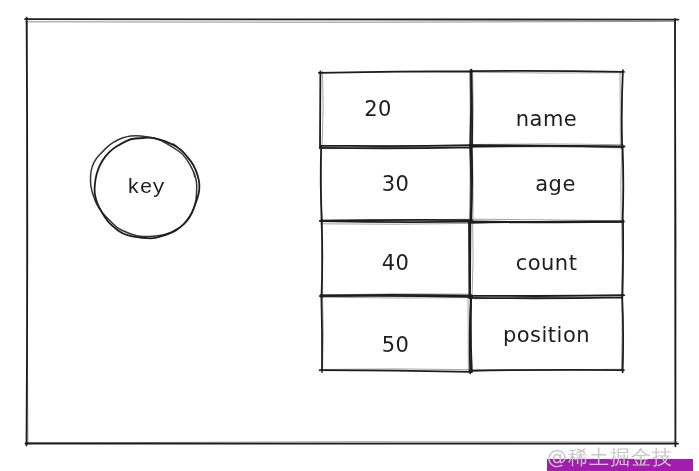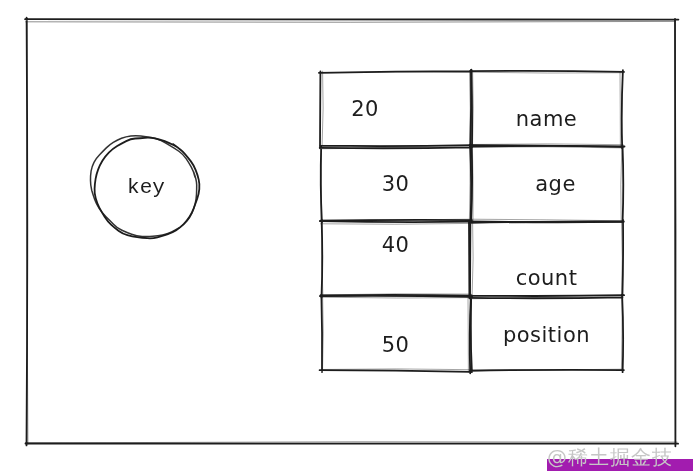--- a/index.html
+++ b/index.html
@@ -80,27 +80,27 @@
       <path d="M 319.9 296.1 Q 396.9 295.2 472.0 296.9 M 470.9 295.1 Q 469.0 334.9 470.2 373.3 M 470.9 371.8 Q 396.1 370.6 319.6 370.2 M 322.0 372.0 Q 322.4 333.1 321.4 294.6 " fill="none" stroke="#1d1d1d" stroke-width="1.8" stroke-linecap="round" stroke-linejoin="round"></path>
       <path d="M 321.1 297.2 Q 396.6 298.6 471.4 297.6 M 468.0 296.9 Q 468.3 333.4 468.4 372.3 M 471.1 369.7 Q 396.8 368.2 321.5 369.5 M 322.5 371.4 Q 324.0 333.0 322.6 295.7 " fill="none" stroke="#1d1d1d" stroke-width="1" stroke-linecap="round" stroke-linejoin="round" opacity="0.4"></path>
       <path d="M 469.7 297.8 Q 545.2 298.9 622.5 297.4 M 622.1 294.7 Q 623.9 332.7 622.6 372.2 M 623.9 370.1 Q 547.9 369.2 470.0 370.9 M 471.9 372.1 Q 470.0 334.9 471.2 296.3 " fill="none" stroke="#1d1d1d" stroke-width="1.8" stroke-linecap="round" stroke-linejoin="round"></path>
       <path d="M 469.9 298.8 Q 547.1 297.6 622.6 297.2 M 622.0 296.0 Q 622.4 333.1 621.4 370.6 M 623.1 369.2 Q 547.6 370.6 471.4 369.6 M 471.0 371.9 Q 471.3 333.4 471.4 297.3 " fill="none" stroke="#1d1d1d" stroke-width="1" stroke-linecap="round" stroke-linejoin="round" opacity="0.4"></path>
       <path d="M 172.9 144.1 Q 181.5 150.1 184.8 153.8 Q 188.1 157.6 190.9 161.4 Q 193.8 165.3 195.7 170.1 Q 197.6 174.8 198.7 179.6 Q 199.8 184.3 199.3 189.2 Q 198.9 194.0 197.2 198.8 Q 195.5 203.6 193.7 208.3 Q 192.0 213.0 189.5 216.7 Q 187.1 220.4 183.7 224.0 Q 180.3 227.6 176.2 230.2 Q 172.1 232.8 167.2 234.4 Q 162.4 236.0 157.4 237.3 Q 152.4 238.7 147.3 238.2 Q 142.3 237.8 137.2 237.1 Q 132.1 236.4 127.4 235.1 Q 122.7 233.9 118.8 231.0 Q 115.0 228.1 111.3 224.8 Q 107.6 221.4 104.6 216.7 Q 101.6 211.9 99.3 207.6 Q 97.0 203.2 95.7 198.3 Q 94.3 193.4 94.6 188.6 Q 94.8 183.7 95.6 178.9 Q 96.4 174.0 98.1 169.6 Q 99.8 165.1 102.4 160.8 Q 105.0 156.6 108.8 152.7 Q 112.7 148.8 117.2 146.1 Q 121.7 143.4 126.2 141.1 Q 130.6 138.8 135.2 138.5 Q 139.8 138.2 144.9 137.8 Q 149.9 137.4 155.0 138.3 Q 160.0 139.2 164.7 141.2 Q 169.4 143.1 173.9 145.3 Q 178.3 147.4 182.1 151.1" fill="none" stroke="#1d1d1d" stroke-width="1.8" stroke-linecap="round" stroke-linejoin="round"></path>
       <path d="M 193.6 171.8 Q 196.7 180.2 196.7 184.9 Q 196.7 189.6 196.5 194.4 Q 196.3 199.3 195.1 204.1 Q 193.9 209.0 191.9 213.2 Q 189.9 217.4 187.1 220.9 Q 184.2 224.5 180.2 227.1 Q 176.1 229.6 171.7 231.8 Q 167.3 234.0 162.6 234.9 Q 158.0 235.8 152.9 236.2 Q 147.8 236.7 142.2 236.4 Q 136.6 236.1 131.6 234.3 Q 126.6 232.5 121.9 230.3 Q 117.2 228.2 113.5 224.2 Q 109.8 220.3 106.0 216.7 Q 102.2 213.0 99.3 208.6 Q 96.4 204.1 94.7 199.4 Q 93.0 194.7 91.7 190.2 Q 90.5 185.6 90.5 180.6 Q 90.4 175.6 91.1 171.0 Q 91.9 166.4 94.0 162.3 Q 96.2 158.3 99.6 154.8 Q 102.9 151.3 106.3 147.9 Q 109.6 144.5 113.3 142.3 Q 117.0 140.1 121.5 138.3 Q 126.0 136.6 130.8 136.0 Q 135.6 135.4 140.8 136.0 Q 146.0 136.6 151.3 137.4 Q 156.5 138.3 161.2 140.7 Q 165.8 143.2 170.4 145.8 Q 175.1 148.5 179.2 151.5 Q 183.3 154.5 186.1 158.6 Q 188.9 162.7 191.3 167.1 Q 193.8 171.6 195.0 177.0" fill="none" stroke="#1d1d1d" stroke-width="1.5" stroke-linecap="round" stroke-linejoin="round" opacity="0.9"></path>
     </svg>
 
   <div class="key-label">key</div>
 
-  <div class="cell" style="left:305px;top:72px;width:120px;height:74px">20</div>
+  <div class="cell" style="left:318px;top:72px;width:120px;height:74px">20</div>
   <div class="cell" style="left:471px;top:72px;width:151px;height:93px">name</div>
 
   <div class="cell" style="left:321px;top:147px;width:149px;height:74px">30</div>
   <div class="cell" style="left:471px;top:147px;width:169px;height:74px">age</div>
 
-  <div class="cell" style="left:321px;top:208px;width:149px;height:74px">40</div>
-  <div class="cell" style="left:471px;top:236px;width:151px;height:84px">count</div>
+  <div class="cell" style="left:321px;top:226px;width:149px;height:74px">40</div>
+  <div class="cell" style="left:471px;top:221px;width:151px;height:84px">count</div>
 
   <div class="cell" style="left:321px;top:297px;width:149px;height:95px">50</div>
   <div class="cell" style="left:471px;top:297px;width:151px;height:75px">position</div>
 
   <div class="watermark" style="color: rgb(198, 198, 198);">@稀土掘金技术社区</div>
 
 </div>
 
 </body></html>

